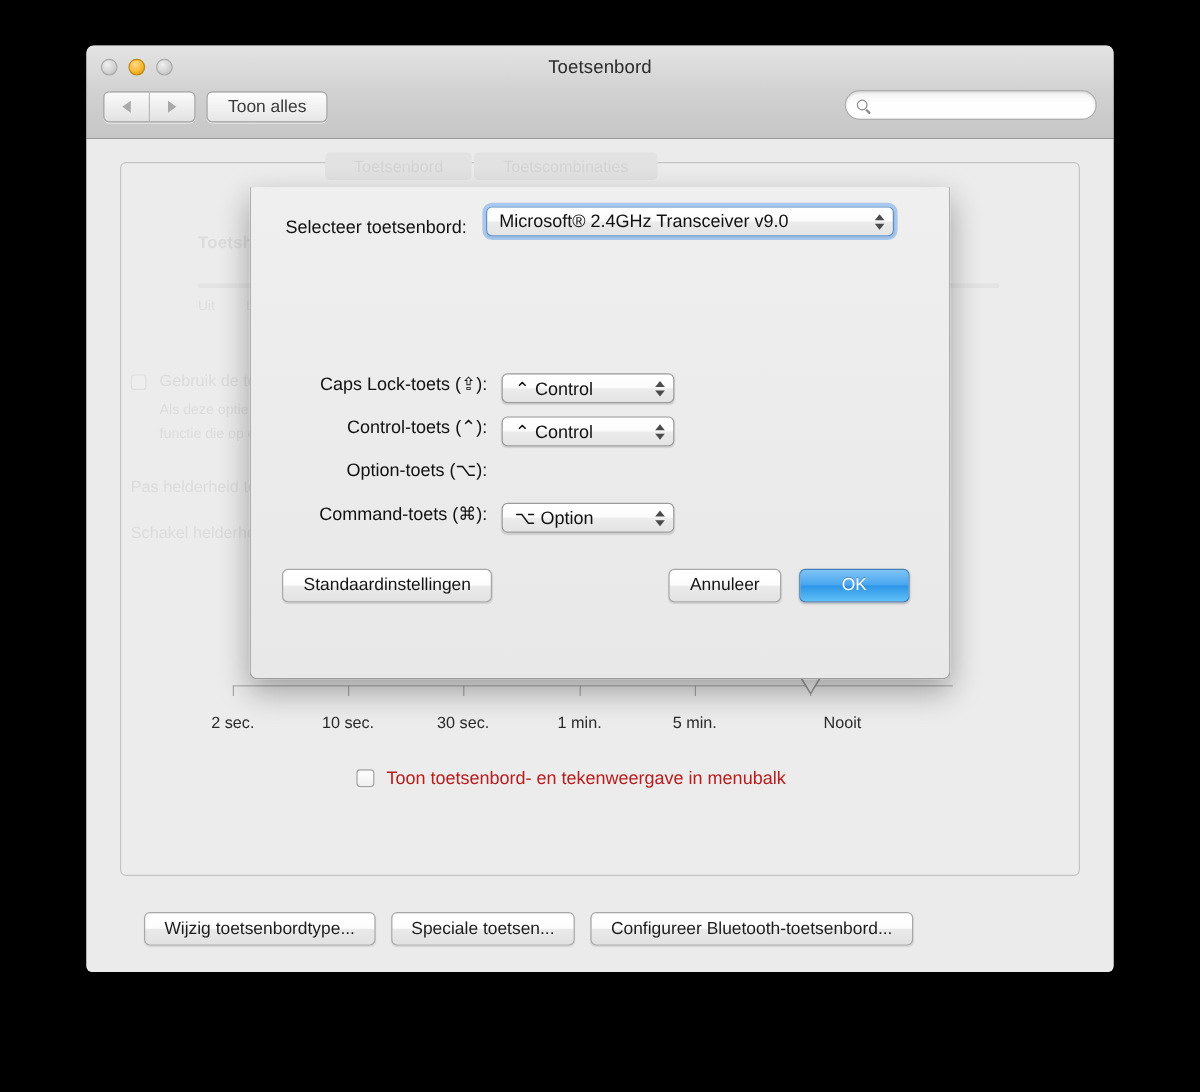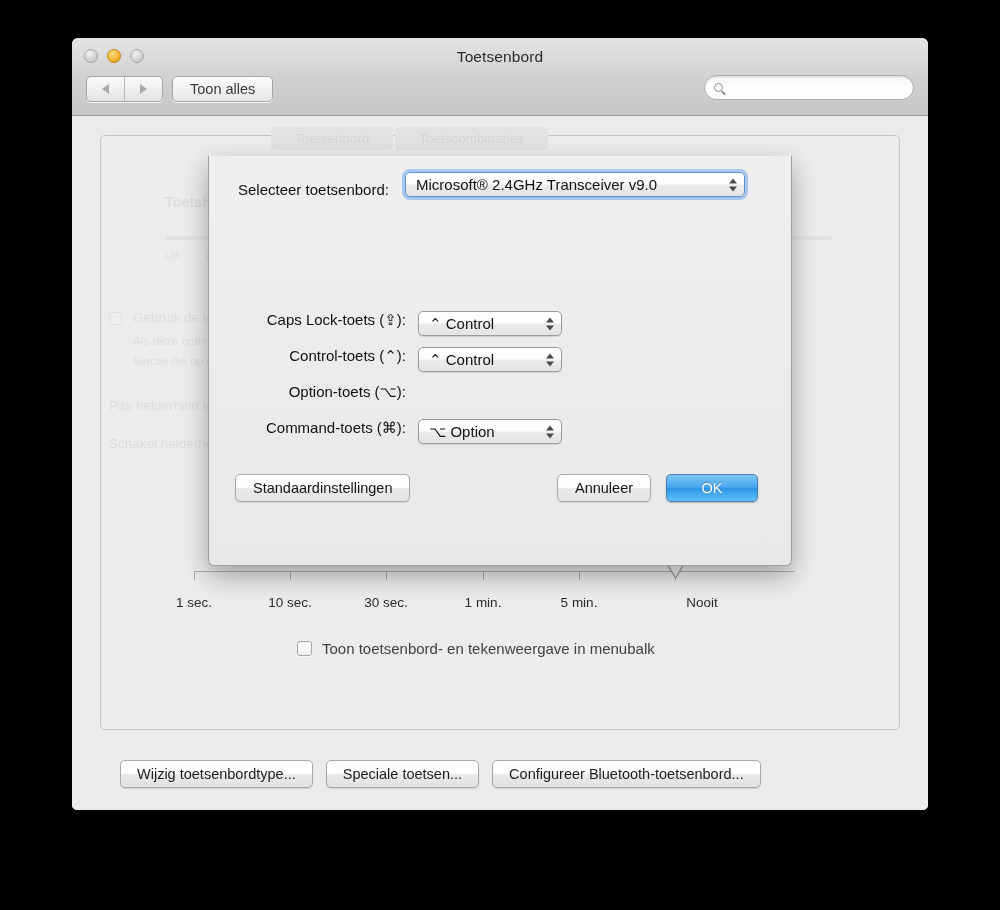--- a/index.html
+++ b/index.html
@@ -169,21 +169,21 @@
     position: absolute; left: 215px; top: 524px;
     display: flex; align-items: center;
   }
   .cbox {
     width: 15px; height: 15px; flex: none;
     border: 1px solid #a5a5a5; border-radius: 3px;
     background: linear-gradient(to bottom, #ffffff, #f0f0f0);
     box-shadow: 0 1px 0 rgba(255,255,255,.7), inset 0 1px 1px rgba(0,0,0,.05);
   }
   #menubar-check-row span {
-    margin-left: 10px; font-size: 15px; color: #404040;
+    margin-left: 10px; font-size: 15px; color: #b91c1c;
   }
 
   
   #bottom-buttons {
     position: absolute; left: 48px; top: 644px;
     display: flex; gap: 13px;
   }
   .btn {
     height: 28px; padding: 0 16px;
     display: flex; align-items: center; justify-content: flex-start;
@@ -338,21 +338,21 @@
 
     <div id="delay-slider-wrap">
       <div id="delay-track"></div>
       <div class="tick" style="left:0px;"></div>
       <div class="tick" style="left:96px;"></div>
       <div class="tick" style="left:192px;"></div>
       <div class="tick" style="left:289px;"></div>
       <div class="tick" style="left:385px;"></div>
       <div class="tick" style="left:481px;"></div>
 
-      <div class="tick-label" style="left:0px;">1 sec.</div>
+      <div class="tick-label" style="left:0px;">2 sec.</div>
       <div class="tick-label" style="left:96px;">10 sec.</div>
       <div class="tick-label" style="left:192px;">30 sec.</div>
       <div class="tick-label" style="left:289px;">1 min.</div>
       <div class="tick-label" style="left:385px;">5 min.</div>
       <div class="tick-label" style="left:460px;margin-left:48px;">Nooit</div>
 
       <div id="slider-thumb" style="left:481px;">
         <svg width="19" height="17" viewBox="0 0 19 17" style="margin-left:-9.5px;">
           <path d="M1 1 L9.5 15 L18 1" fill="#f2f2f2" stroke="#9d9d9d" stroke-width="1.4" stroke-linejoin="round"></path>
         </svg>

